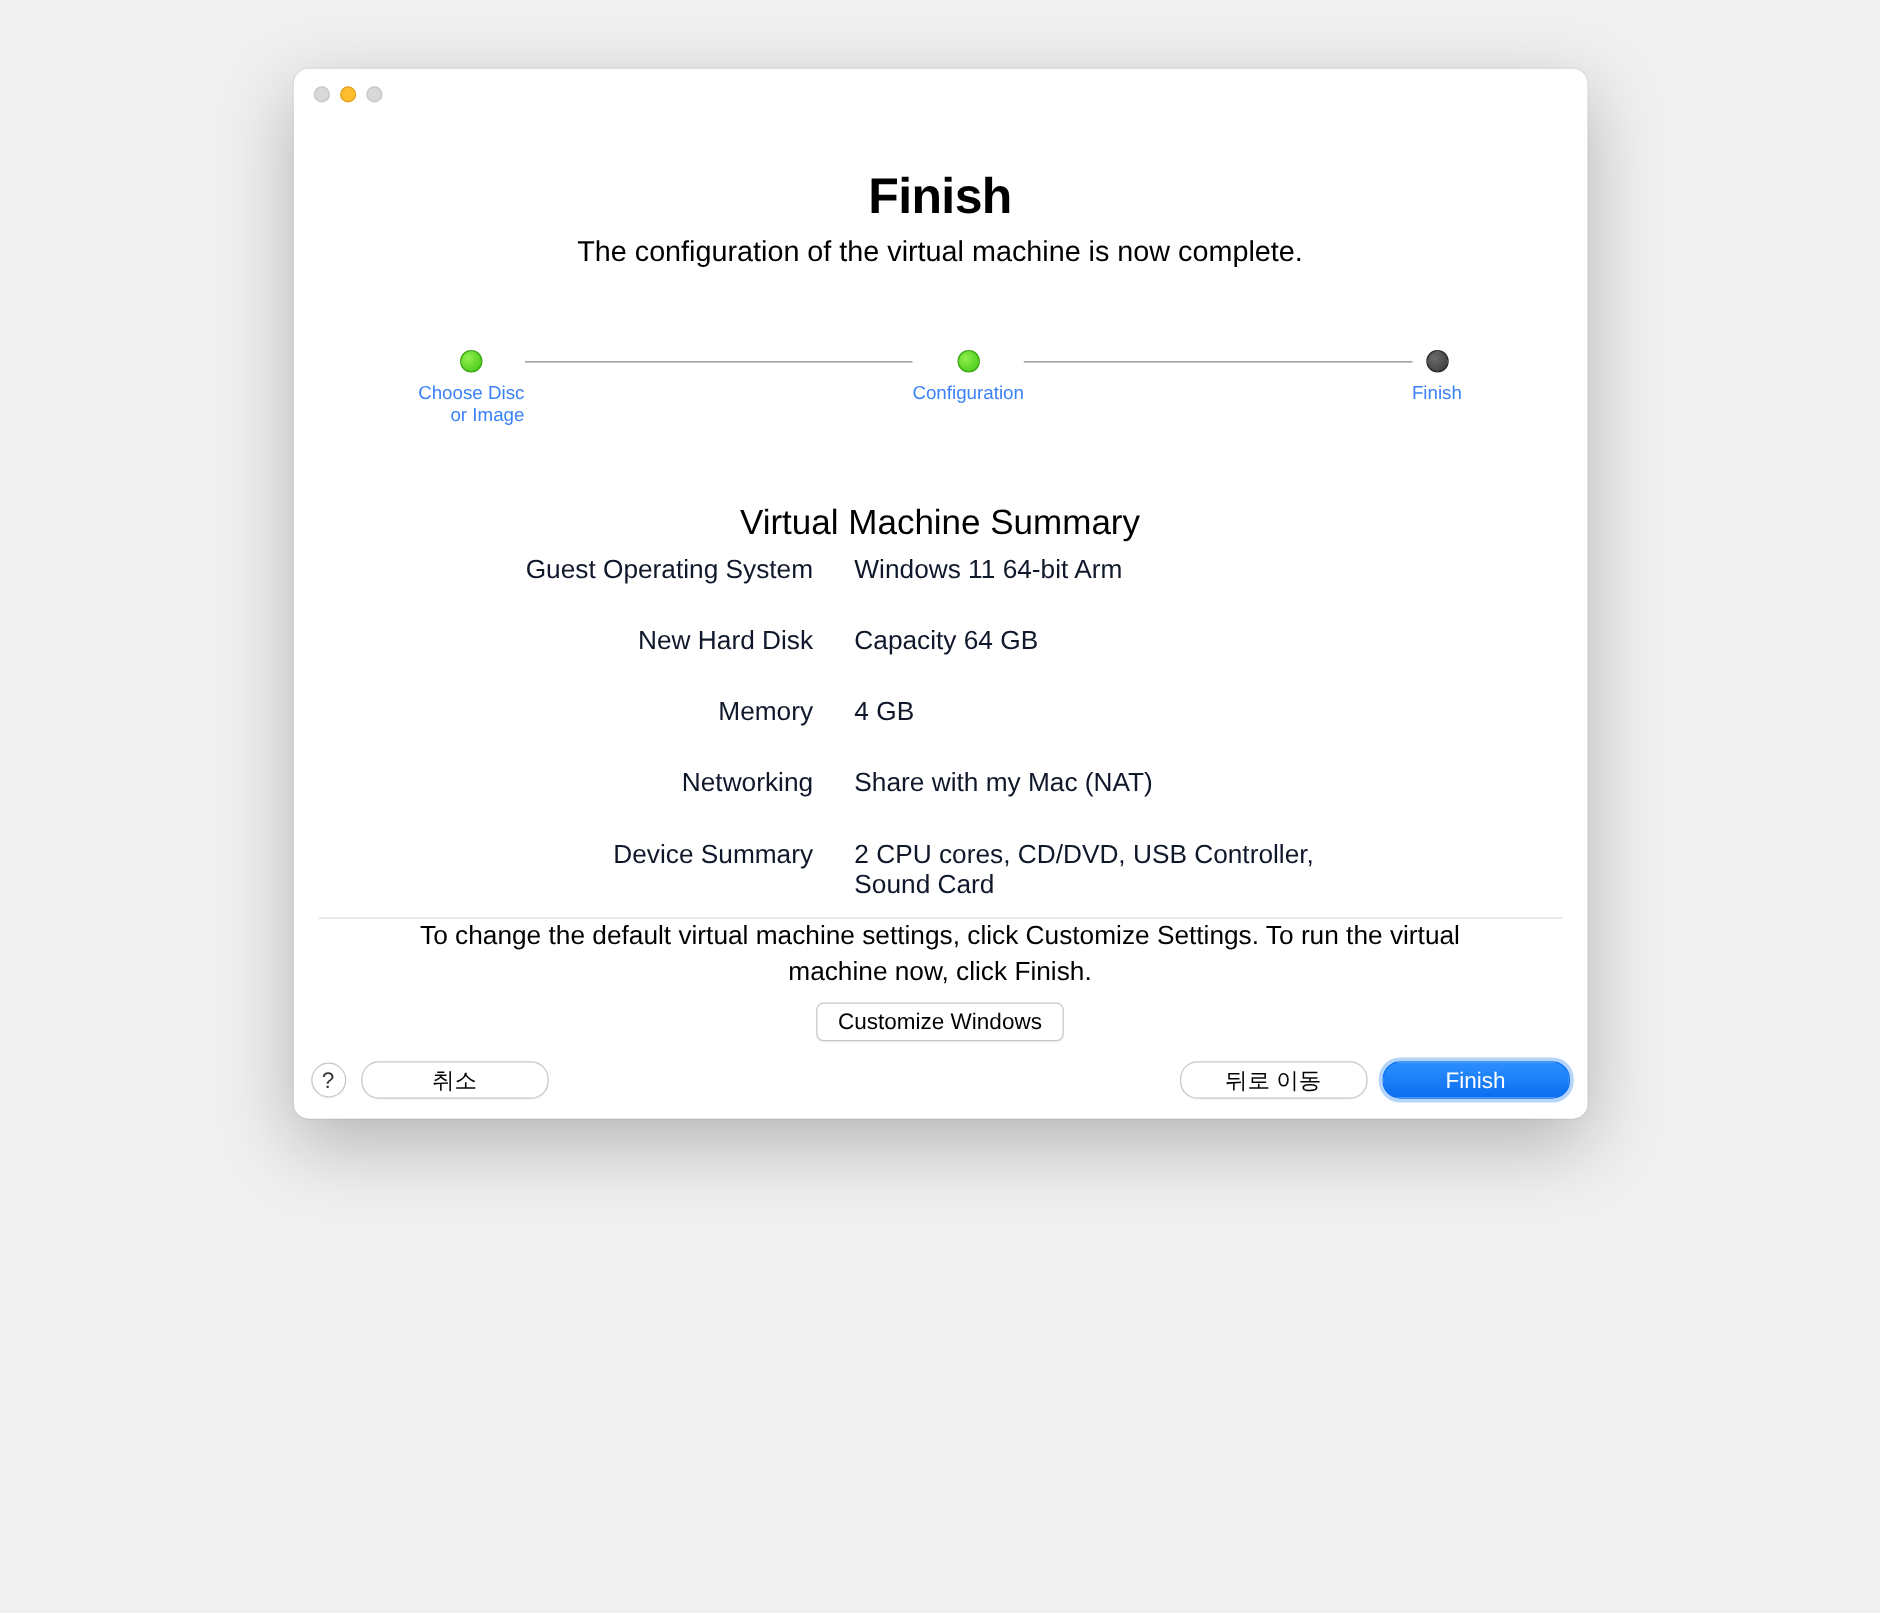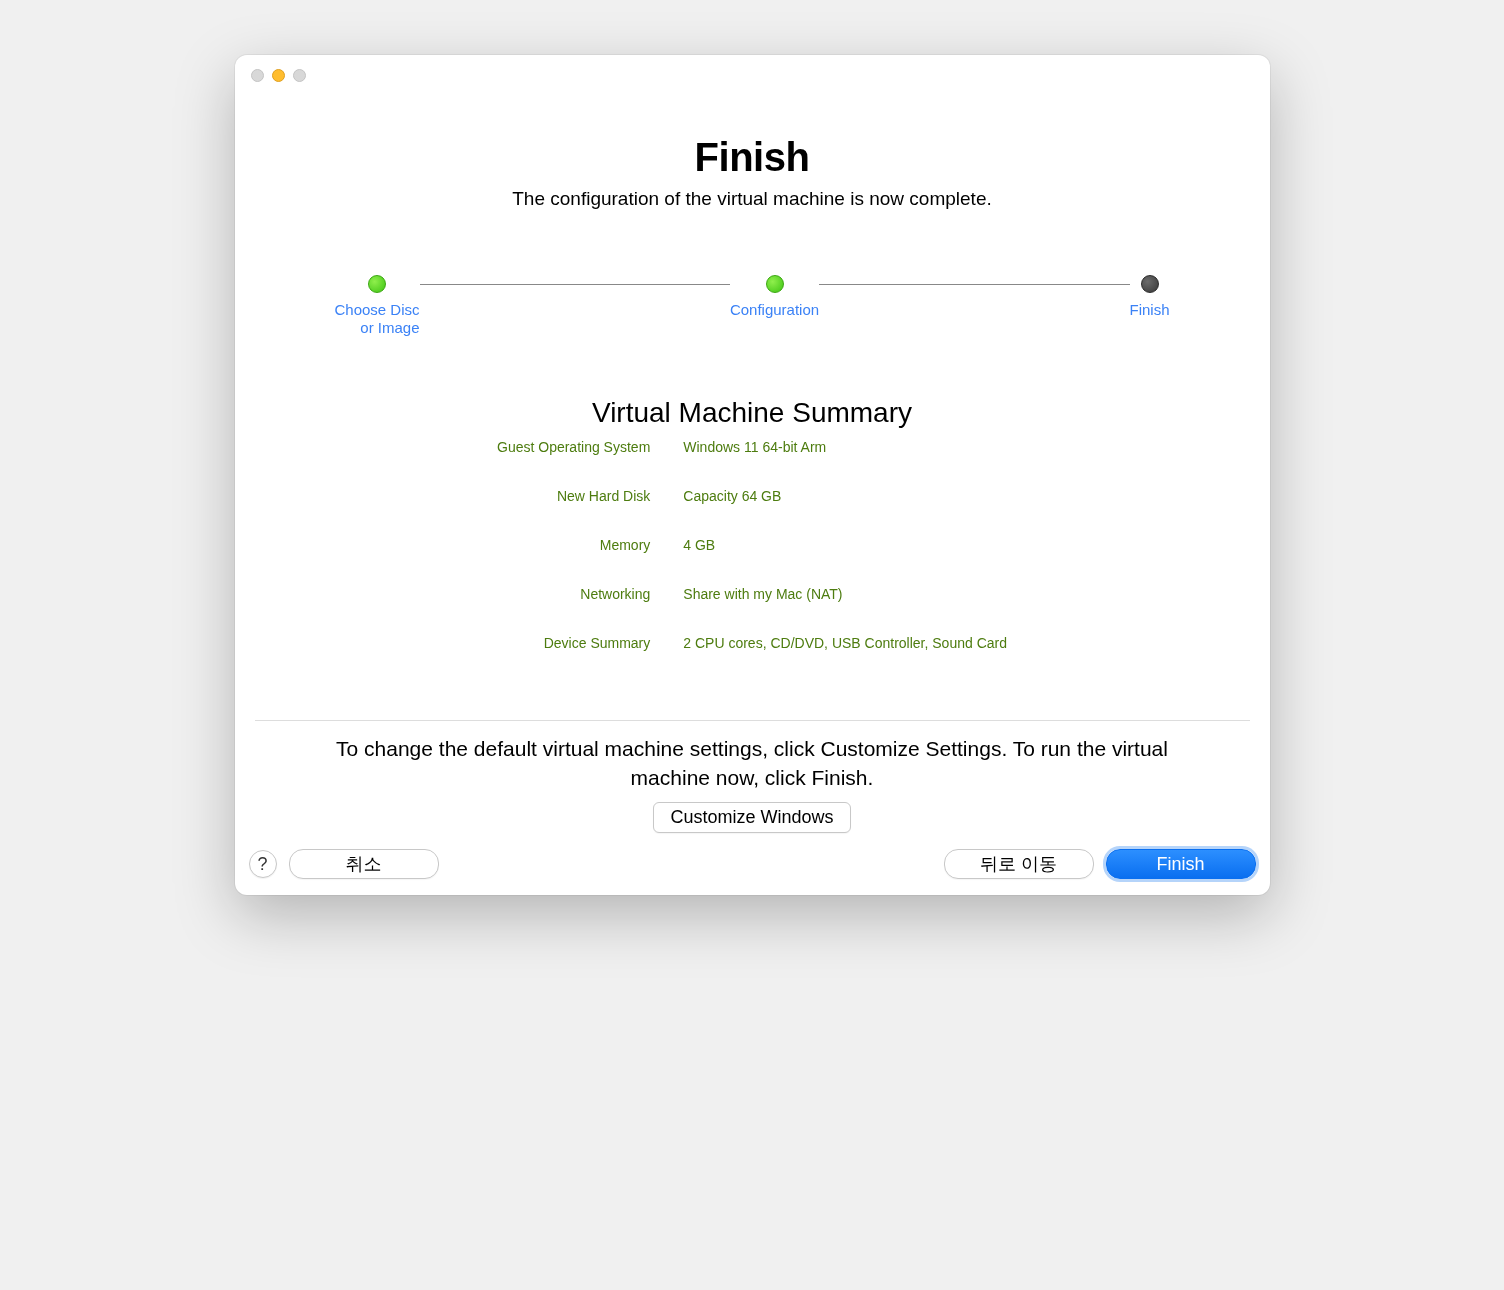--- a/index.html
+++ b/index.html
@@ -52,21 +52,21 @@
       text-align: center;
       margin-top: 40px;
     }
     .title {
       font-size: 40px;
       font-weight: 600;
       color: #000;
       letter-spacing: -0.5px;
     }
     .subtitle {
-      font-size: 19px;
+      font-size: 23px;
       color: #000;
       margin-top: 8px;
     }
     .stepper {
       display: flex;
       align-items: flex-start;
       justify-content: center;
       margin-top: 65px;
       padding: 0 80px;
       position: relative;
@@ -116,35 +116,34 @@
       font-size: 28px;
       font-weight: 400;
       color: #000;
       margin-bottom: 10px;
     }
     .summary-rows {
       display: grid;
       grid-template-columns: auto auto;
       column-gap: 12px;
       row-gap: 4px;
-      font-size: 14px;
-      color: #4d7c0f;
+      font-size: 21px;
+      color: #0f172a;
       gap: 33px;
     }
     .summary-label {
       text-align: right;
     }
     .summary-value {
       text-align: left;
       max-width: 400px;
     }
     .footer-section {
       margin-top: auto;
       border-top: 1px solid #ddd;
-      padding-top: 14px;
       text-align: center;
     }
     .footer-text {
       font-size: 21px;
       color: #000;
       line-height: 1.35;
       padding: 0 60px;
     }
     .customize-btn {
       margin-top: 10px;

